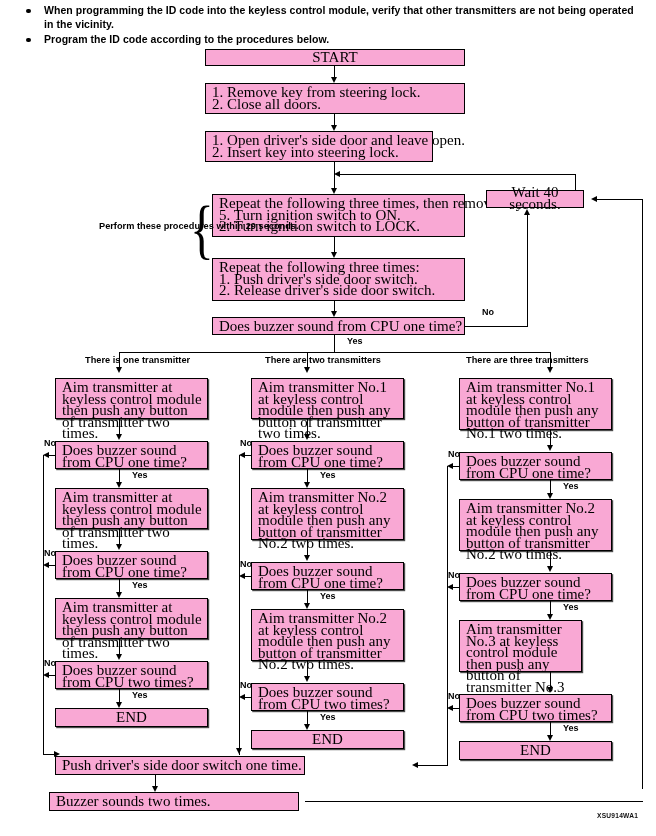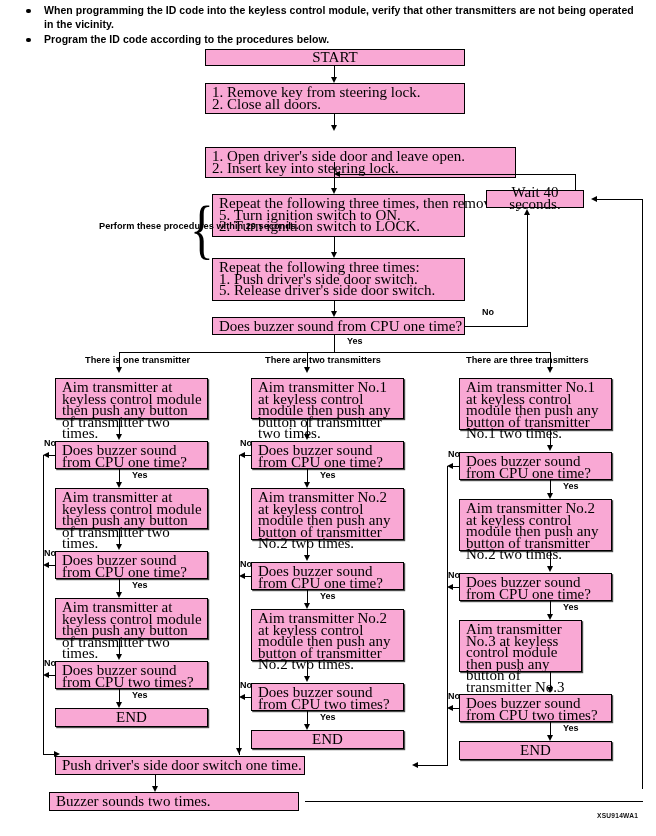--- a/index.html
+++ b/index.html
@@ -172,21 +172,21 @@
   <div class="vline" style="left:334px; top:66px; height:13px;"></div>
   <div class="arrow-d" style="left:331px; top:77px;"></div>
 
   <div class="box" style="left:205px; top:83px; width:260px; height:31px;">
     <span class="num">1.  Remove key from steering lock.</span>
     <span class="num">2.  Close all doors.</span>
   </div>
   <div class="vline" style="left:334px; top:114px; height:13px;"></div>
   <div class="arrow-d" style="left:331px; top:125px;"></div>
 
-  <div class="box" style="left:205px; top:131px; width:311px; height:31px;margin-top:16px;">
+  <div class="box" style="left:205px; top:131px; width:228px; height:31px;">
     <span class="num">1.  Open driver's side door and leave open.</span>
     <span class="num">2.  Insert key into steering lock.</span>
   </div>
 
   <div class="vline" style="left:334px; top:162px; height:29px;"></div>
   <div class="arrow-d" style="left:331px; top:188px;"></div>
 
   <div class="hline" style="left:340px; top:174px; width:236px;"></div>
   <div class="arrow-l" style="left:334px; top:171px;"></div>
   <div class="vline" style="left:575px; top:174px; height:24px;"></div>
@@ -195,21 +195,21 @@
     <span class="ln">Repeat the following three times, then remove key:</span>
     <span class="num">5.  Turn ignition switch to ON.</span>
     <span class="num">2.  Turn ignition switch to LOCK.</span>
   </div>
   <div class="vline" style="left:334px; top:237px; height:18px;"></div>
   <div class="arrow-d" style="left:331px; top:252px;"></div>
 
   <div class="box" style="left:212px; top:258px; width:253px; height:43px;">
     <span class="ln">Repeat the following three times:</span>
     <span class="num">1.  Push driver's side door switch.</span>
-    <span class="num">5.  Release driver's side door switch.</span>
+    <span class="num">2.  Release driver's side door switch.</span>
   </div>
   <div class="vline" style="left:334px; top:301px; height:14px;"></div>
   <div class="arrow-d" style="left:331px; top:311px;"></div>
 
   <div class="sidenote" style="left:99px; top:221px;">
     <span class="ln">Perform these</span>
     <span class="ln">procedures within</span>
     <span class="ln">29 seconds.</span>
   </div>
   <div class="brace" style="left:190px; top:196px;">{</div>

